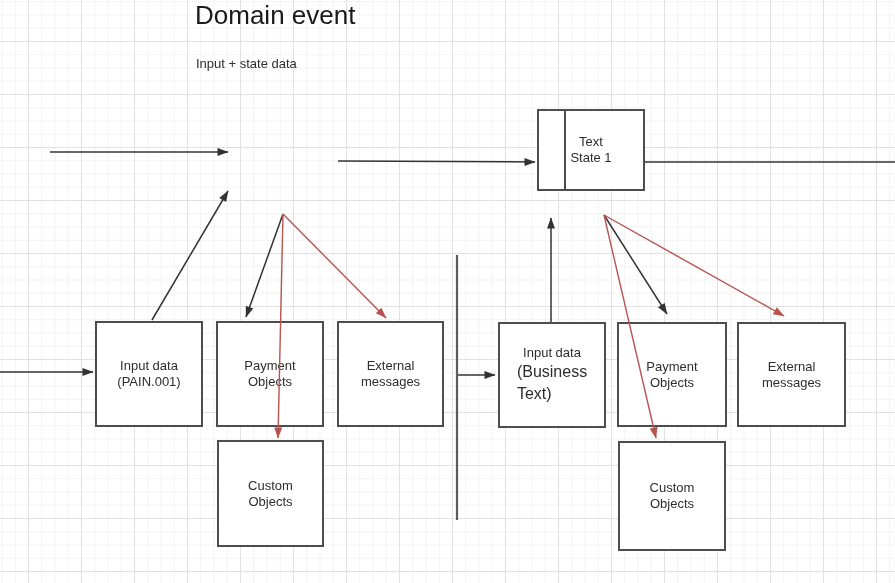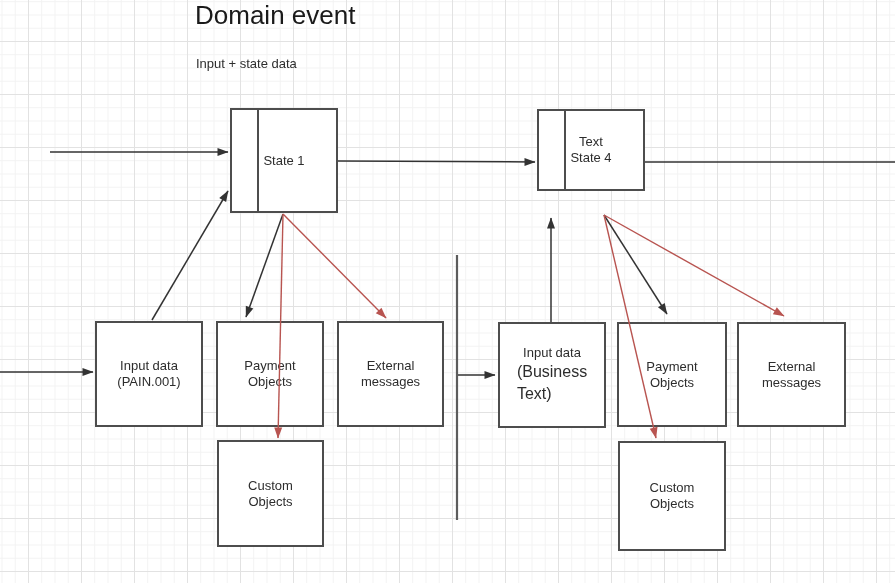--- a/index.html
+++ b/index.html
@@ -86,30 +86,26 @@
     <line x1="551" y1="322" x2="551" y2="218" marker-end="url(#ab)"></line>
     <line x1="604" y1="215" x2="667" y2="314" marker-end="url(#ab)"></line>
     <line class="red" x1="604" y1="215" x2="656" y2="438" marker-end="url(#ar)"></line>
     <line class="red" x1="604" y1="215" x2="784" y2="316" marker-end="url(#ar)"></line>
     <line x1="645" y1="162" x2="895" y2="162"></line>
   </svg>
 
   <div class="diagram-title">Domain event</div>
   <div class="diagram-subtitle">Input + state data</div>
 
-  <div class="node" style="left:230px;top:108px;width:108px;height:105px;">
-    <div class="vbar"></div>
-    <div>State 1</div>
-  </div>
 
   <div class="node" style="left:537px;top:109px;width:108px;height:82px;">
     <div class="vbar"></div>
     <div>
       <div>Text</div>
-      <div>State 4</div>
+      <div>State 1</div>
     </div>
   </div>
 
   <div class="node" style="left:95px;top:321px;width:108px;height:106px;">
     <div>
       <div>Input data</div>
       <div>(PAIN.001)</div>
     </div>
   </div>
 

